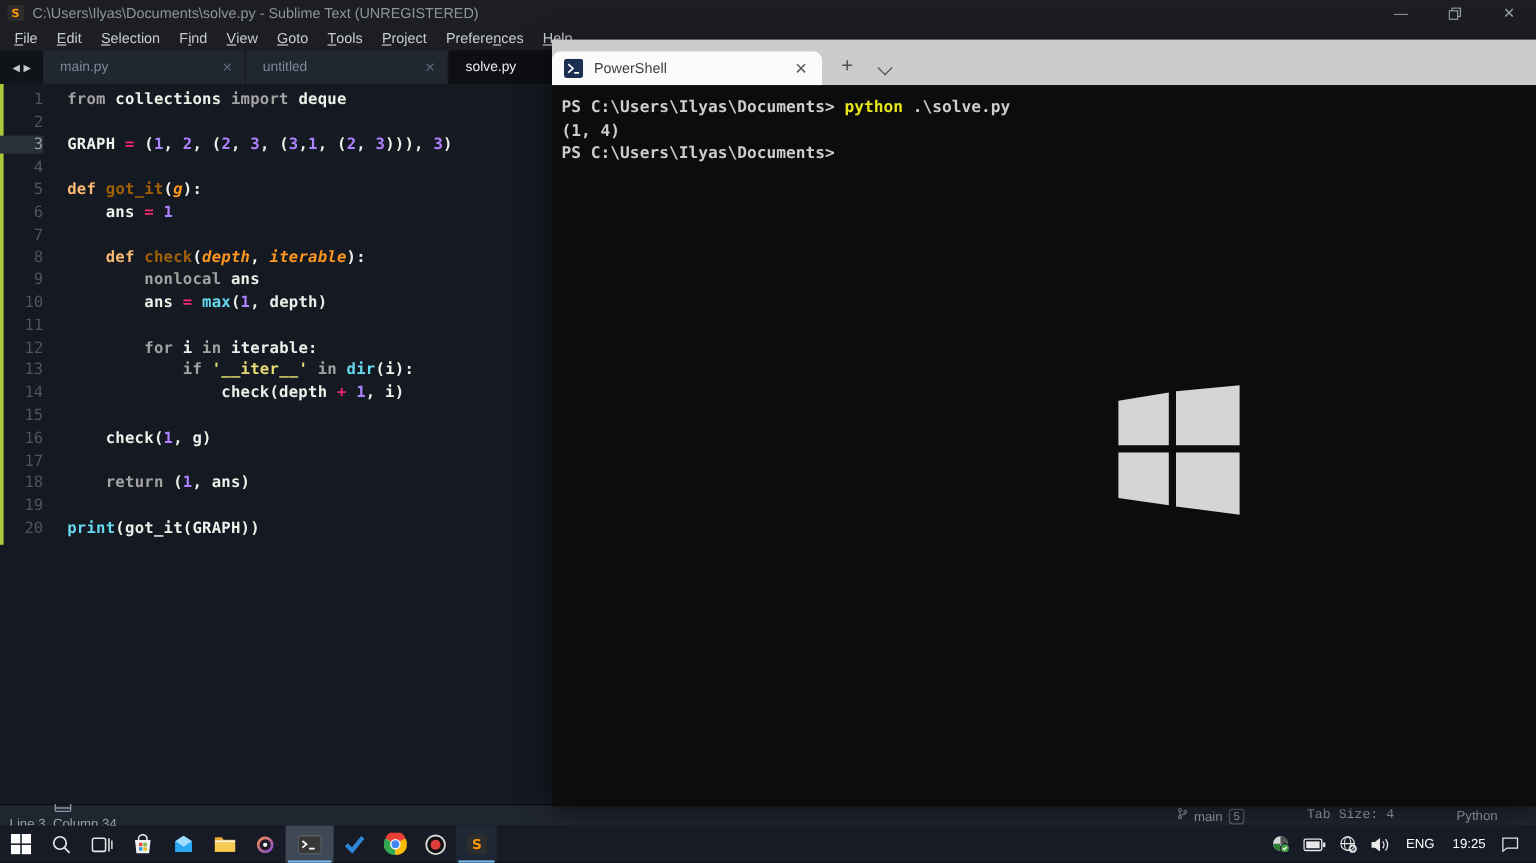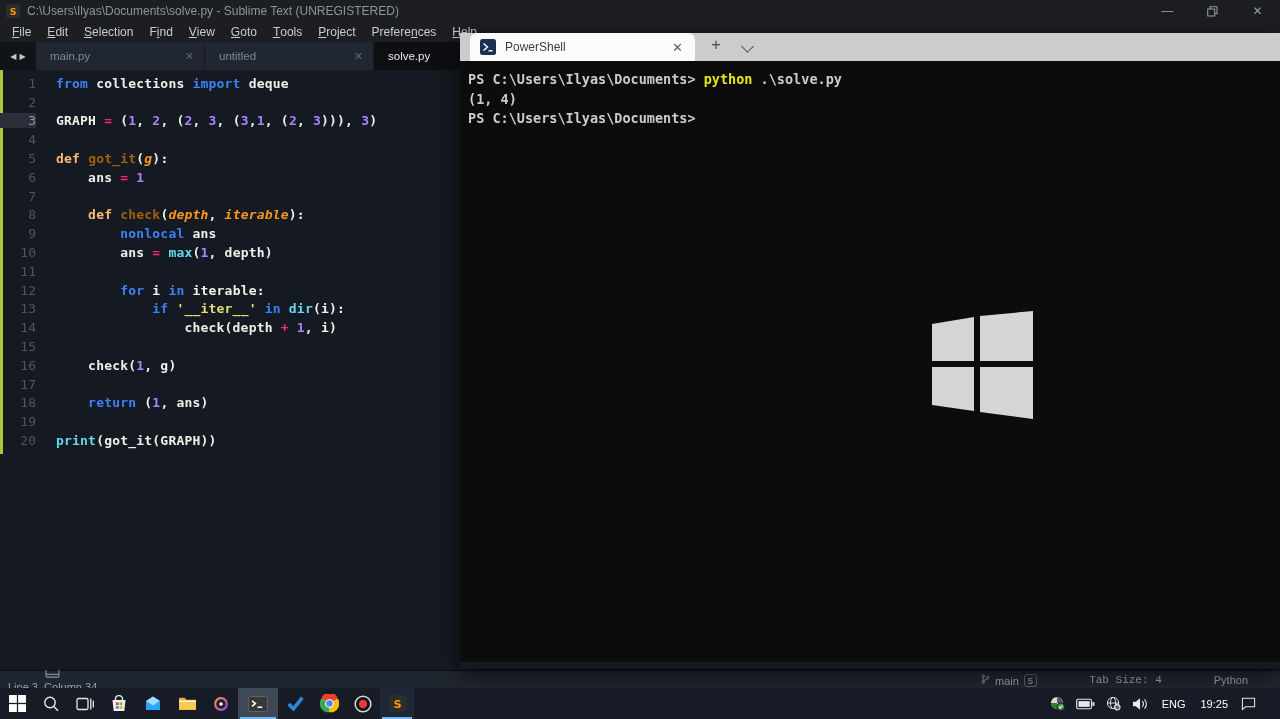--- a/index.html
+++ b/index.html
@@ -23,58 +23,58 @@
   .stab.active { background:#0d0f13; color:#e8eaee; }
   .stab.active .tx { color:#9aa2ad; }
 
   .editor { flex:1; position:relative; background:#151921; overflow:hidden; }
   .diffstrip { position:absolute; left:0; top:0; width:3px; height:384px; background:#a9c938; }
   .codewrap { position:absolute; left:0; top:4px; right:0; }
   .cl { display:flex; height:18.8px; align-items:center; font-family:"DejaVu Sans Mono",monospace; font-size:13px; font-weight:600; }
   .ln { display:inline-block; width:36px; text-align:right; color:#4d5563; font-weight:400; flex:none; }
   .ln.cur { background:#2a303a; color:#939ba8; }
   .ct { white-space:pre; margin-left:20px; letter-spacing:0.2px; }
-  .tk-kw { color:#3b82f6; } .tk-op { color:#f92672; }
+  .tk-kw { color:#a3a3a3; } .tk-op { color:#f92672; }
   .tk-kw2 { color:#fdba74; } .tk-bi { color:#66d9ef; }
   .tk-fn { color:#a16207; }
   .tk-pm { color:#fd971f; font-style:italic; }
   .tk-num { color:#ae81ff; }
   .tk-str { color:#e6db74; }
   .tk-pl { color:#eef0ea; }
 
   .statusbar { height:18px; background:#20262f; border-top:1px solid #0b0d10; display:flex; align-items:center; color:#96a0ae; font-size:11px; }
   .sb-left { display:flex; align-items:center; gap:1px; padding-left:8px;flex-direction:column; }
   .sb-right { margin-left:auto; display:flex; align-items:center; }
   .branch-grp { display:flex; align-items:flex-end; gap:5px; margin-right:52px; }
   .badge { border:1px solid #5a6373; border-radius:3px; font-size:9.5px; padding:0 3px; line-height:11px; color:#96a0ae; }
   .sb-tabsize { margin-right:52px;font-family:Liberation Mono, monospace; }
   .sb-syntax { margin-right:32px; }
 
   
   .terminal { position:absolute; left:460px; top:33px; width:820px; height:635px; box-shadow:0 6px 22px rgba(0,0,0,0.6); }
-  .ttabbar { height:28px; background:#cccccc; display:flex; align-items:flex-end; padding-left:10px; }
+  .ttabbar { height:38px; background:#cccccc; display:flex; align-items:flex-end; }
   .ttab { width:225px; height:28px; background:#fbfbfb; border-radius:7px 7px 0 0; display:flex; align-items:center; padding:0 8px 0 10px; }
   .ttab .ps-ico { margin-right:9px; display:flex; }
   .ttab .ttitle { flex:1; font-size:12px; color:#3b3f44; }
   .ttab .tclose { color:#5a5f66; font-size:13px; padding:0 4px; }
   .tplus { color:#4a4f55; font-size:17px; font-weight:400; margin-left:16px; margin-bottom:6px; }
   .tchev { width:9px; height:9px; border-right:1.6px solid #4a4f55; border-bottom:1.6px solid #4a4f55; transform:rotate(45deg); margin:0 0 10px 22px; }
   .tcontent { position:relative; height:601px; background:#0c0c0c; padding:9px 0 0 8px; }
   .trow { font-family:"DejaVu Sans Mono",monospace; font-size:13.5px; font-weight:bold; line-height:19.5px; white-space:pre; color:#cccccc; }
   .tc-cmd { color:#e5e51c; }
   .tc-pl { color:#cccccc; }
   .winlogo { position:absolute; left:470px; top:249px; }
 
   
   .taskbar { position:absolute; left:0; bottom:0; width:1280px; height:31px; background:#161b26; display:flex; align-items:stretch; }
   .slot { width:34px; display:flex; align-items:center; justify-content:center; position:relative; }
   .slot.focused { width:40px; background:#3f4857; }
   .slot.running { background:#1f2734; }
   .slot .ul { position:absolute; left:2px; right:2px; bottom:0; height:2px; background:#76b9ed; }
-  .tray { margin-left:auto; display:flex; align-items:center; gap:7px; padding-right:22px; }
+  .tray { margin-left:auto; display:flex; align-items:center; gap:7px; padding-right:12px; }
   .tray .titem { display:flex; align-items:center; justify-content:center; padding:0 2px; }
   .tray-text { color:#ffffff; font-size:11px; padding:0 4px; }
 </style>
 </head>
 <body>
 
 <div id="stage">
 
   <div class="sublime">
     <div class="titlebar">

